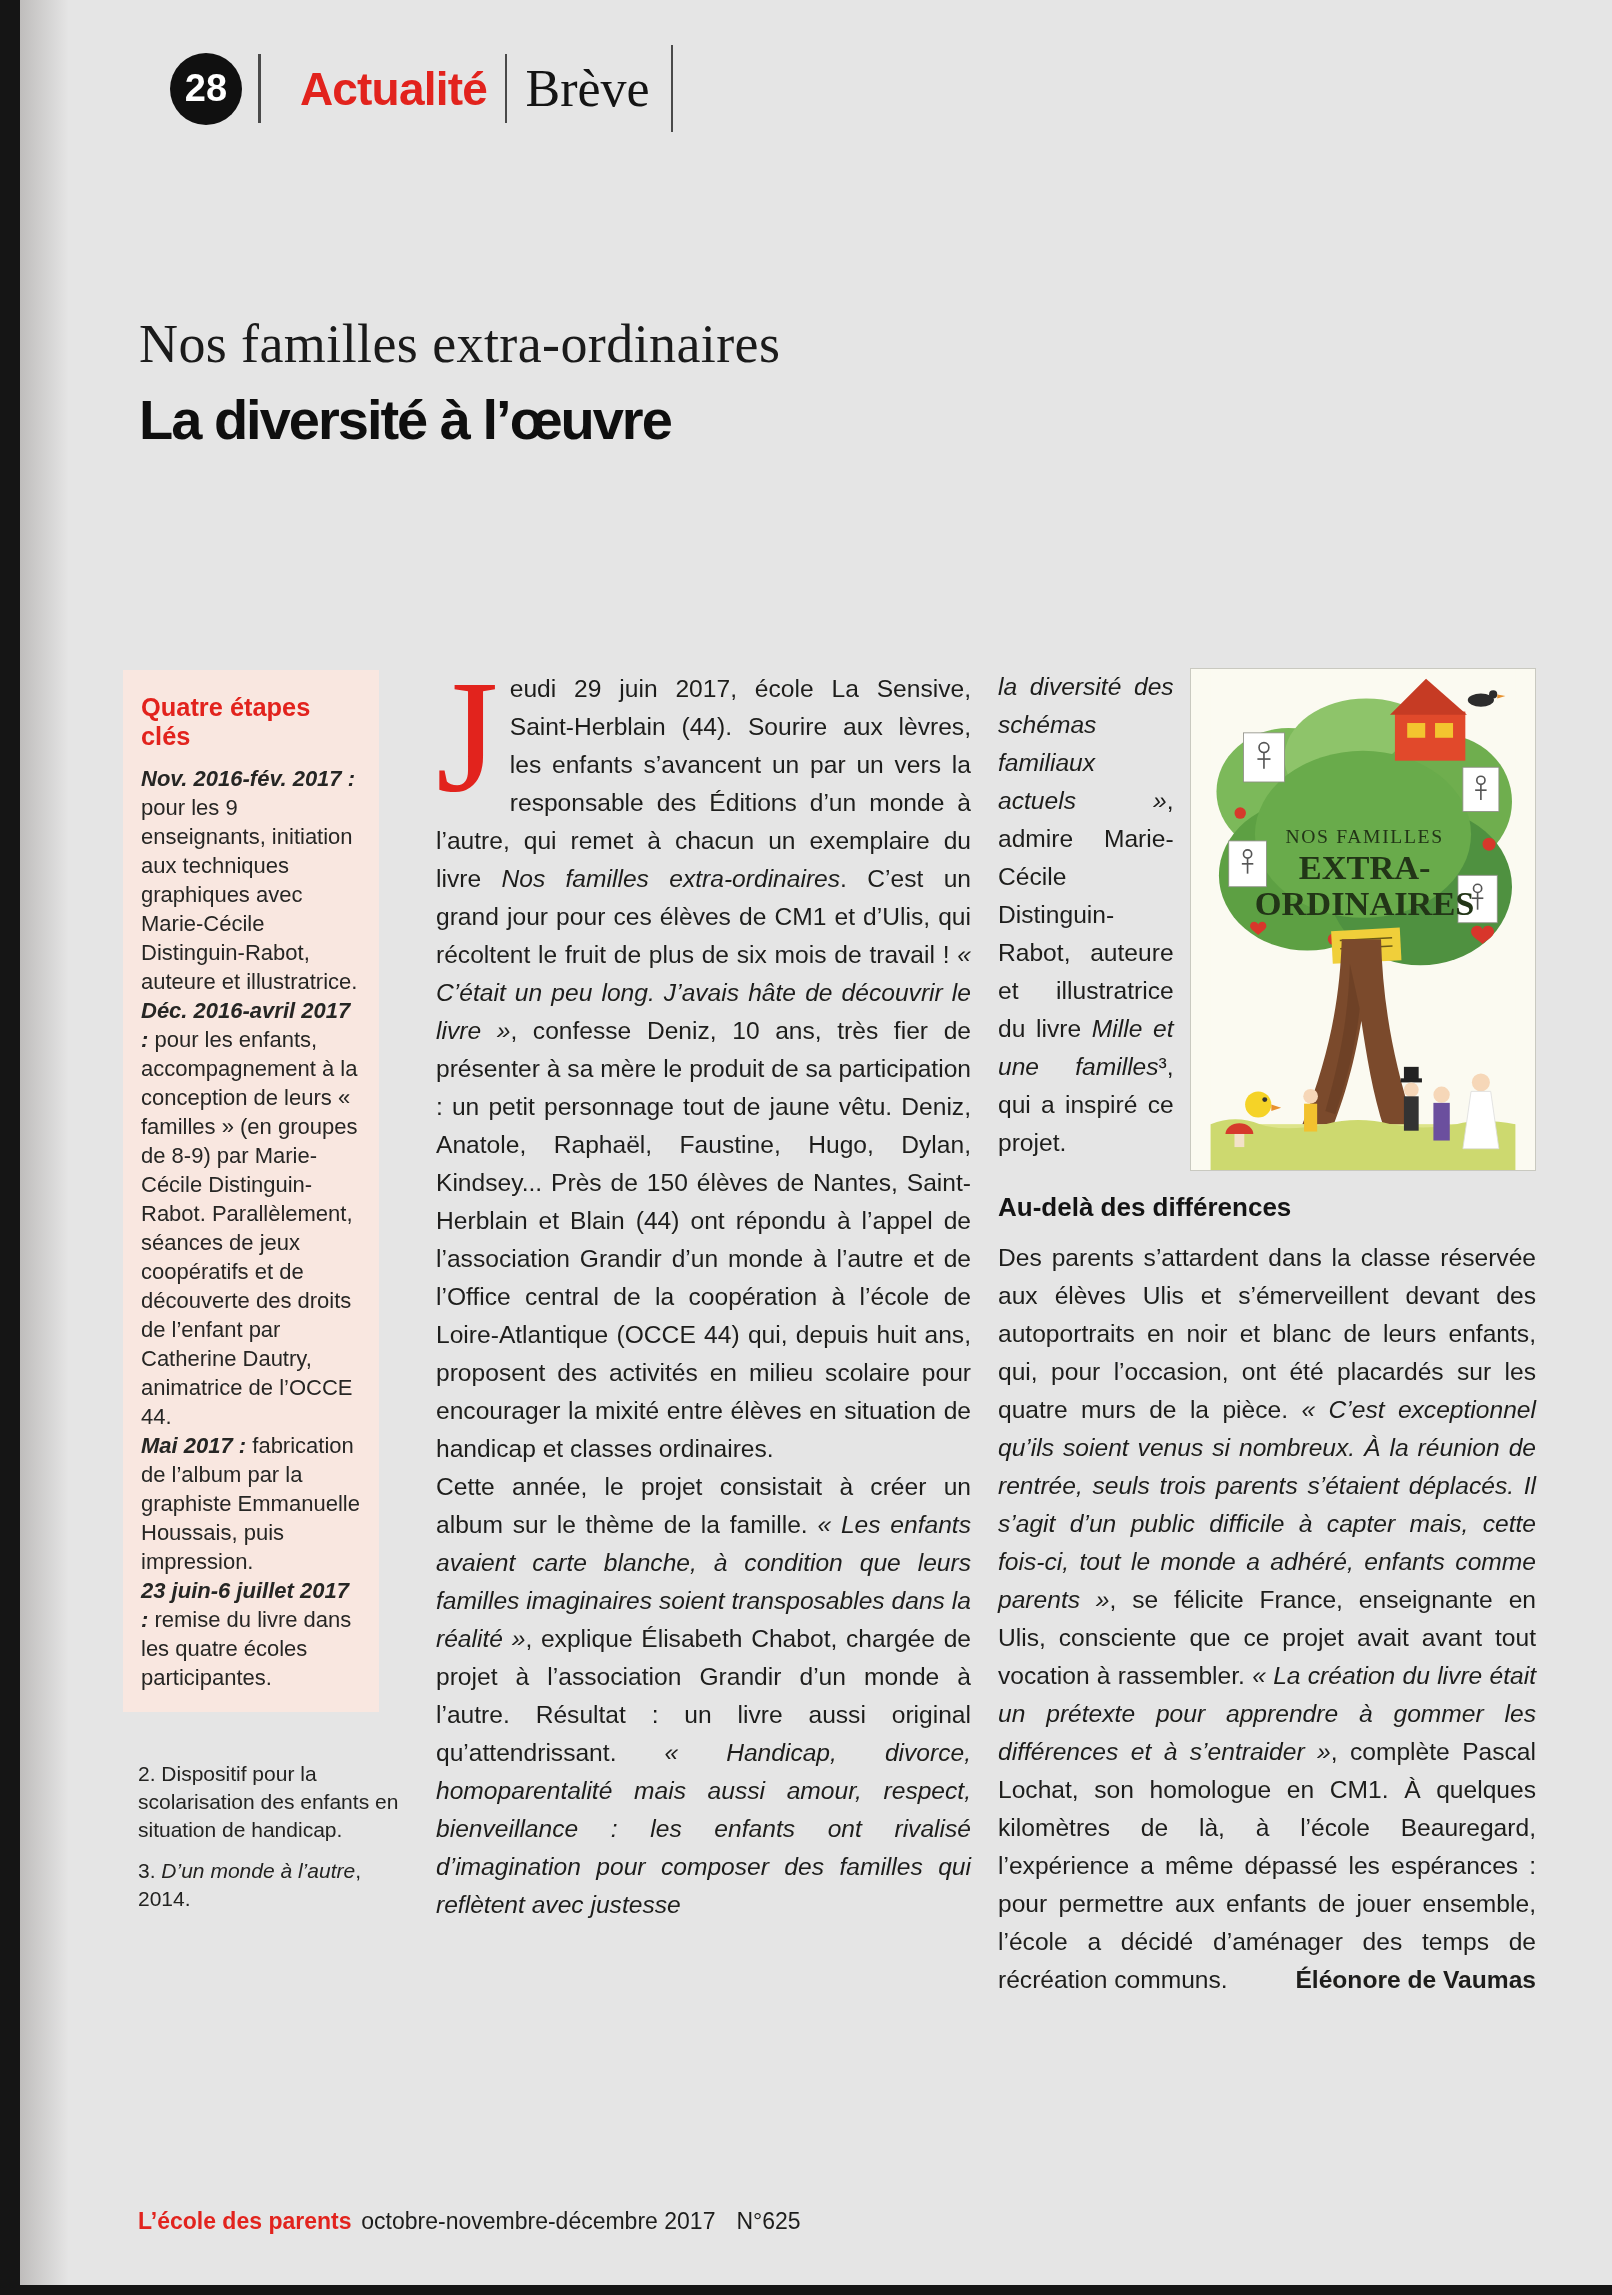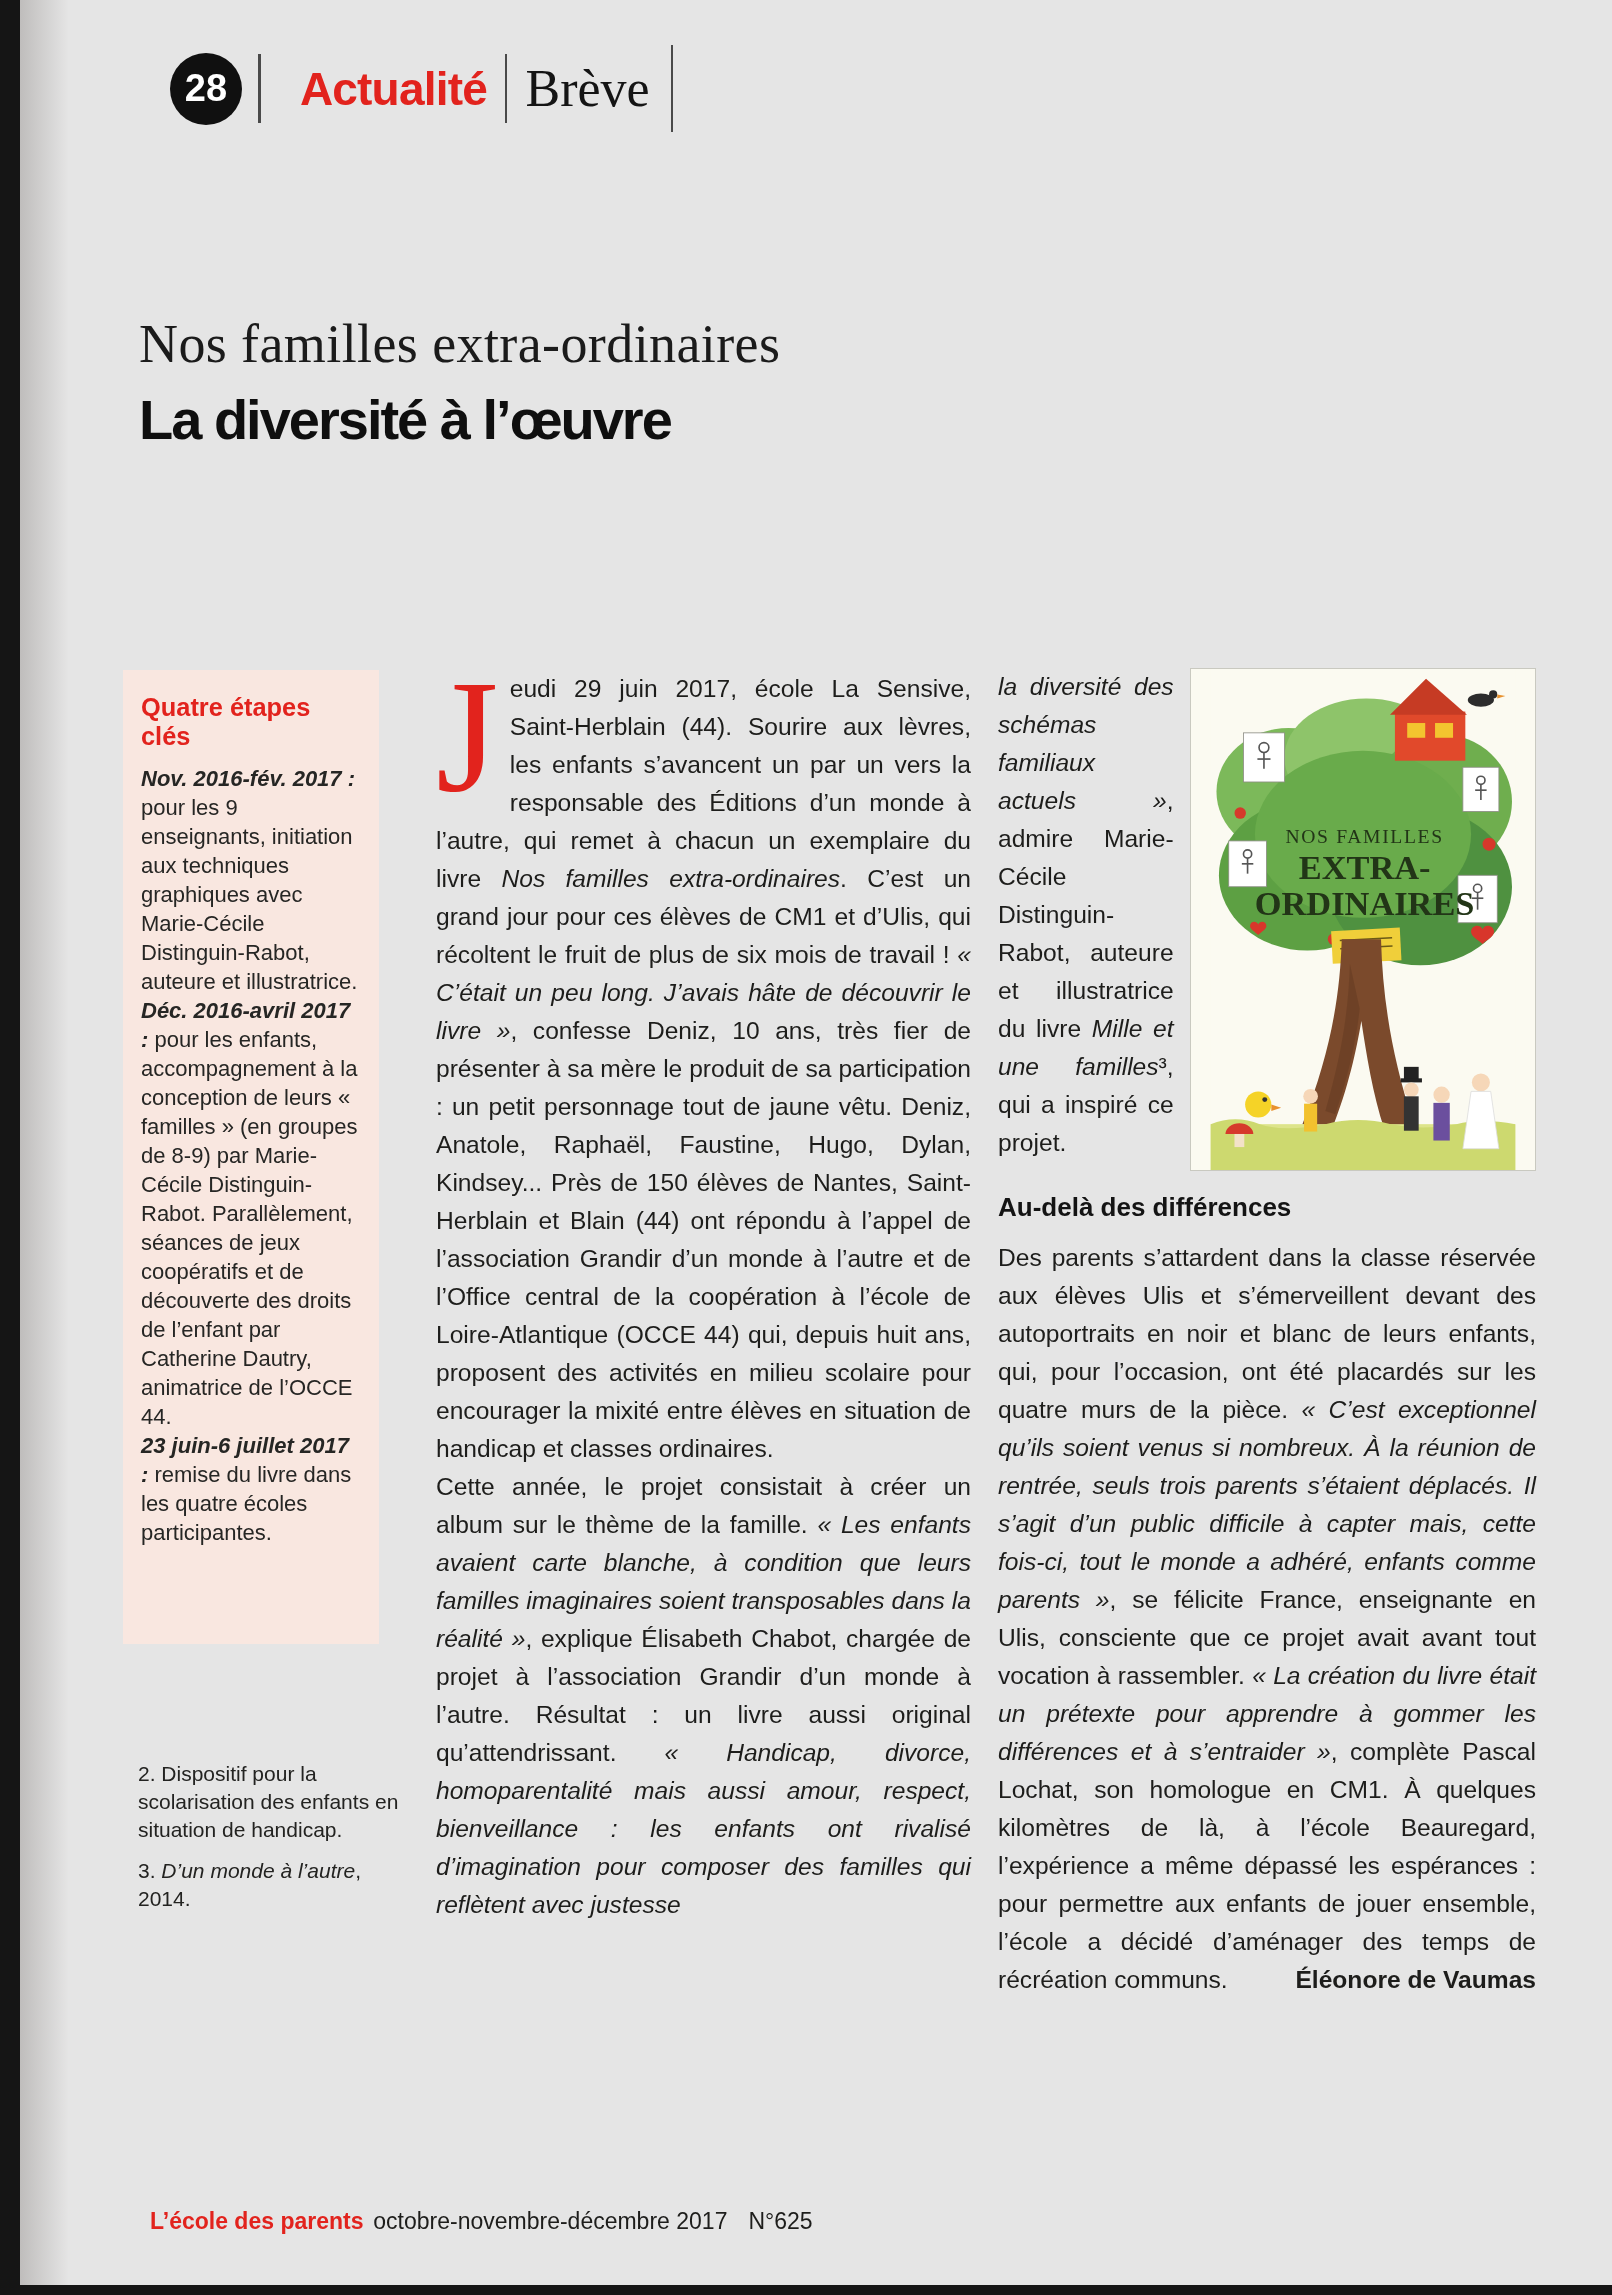--- a/index.html
+++ b/index.html
@@ -56,21 +56,21 @@
   
   figure.cover { float:right; width:346px; height:503px; margin:0 0 16.4px 16.4px;
     border:0.8px solid #c9c9c0; background:#fbfaf1; padding:0; }
   figure.cover svg { display:block; width:100%; height:100%; }
 
   .subhead { clear:right; font-size:26px; font-weight:700; margin:29.5px 0 16.4px; color:#141414; }
   .byline { float:right; font-weight:700; }
 
   
   .footer { position:absolute; left:138px; top:2208px; font-size:23px; }
-  .footer .brand { color:#e2231d; font-weight:700;margin-left:12px; }
+  .footer .brand { color:#e2231d; font-weight:700; }
   .footer .rest { color:#1d1d1b; margin-left:9.8px; }
   .footer .issue { margin-left:21px; }
 </style>
 </head>
 <body>
 
 <div class="page">
 
   <div class="scan-edge-left"></div>
   <div class="scan-shadow"></div>
@@ -87,20 +87,21 @@
 
   <div class="title-block">
     <h2 class="kicker">Nos familles extra-ordinaires</h2>
     <h1 class="main-title">La diversité à l’œuvre</h1>
   </div>
 
   <aside class="sidebar">
     <h3 class="sidebar-title">Quatre étapes clés</h3>
     <div class="sb-entry"><span class="sb-date">Nov. 2016-fév. 2017 : </span><span>pour les 9 enseignants, initiation aux techniques graphiques avec Marie-Cécile Distinguin-Rabot, auteure et illustratrice.</span></div>
     <div class="sb-entry"><span class="sb-date">Déc. 2016-avril 2017 : </span><span>pour les enfants, accompagnement à la conception de leurs « familles » (en groupes de 8-9) par Marie-Cécile Distinguin-Rabot. Parallèlement, séances de jeux coopératifs et de découverte des droits de l’enfant par Catherine Dautry, animatrice de l’OCCE 44.</span></div>
+    <div class="sb-entry"><span class="sb-date">Mai 2017 : </span><span>fabrication de l’album par la graphiste Emmanuelle Houssais, puis impression.</span></div>
     <div class="sb-entry"><span class="sb-date">23 juin-6 juillet 2017 : </span><span>remise du livre dans les quatre écoles participantes.</span></div>
   </aside>
 
   <div class="footnotes">
     <div class="footnote"><span>2. Dispositif pour la scolarisation des enfants en situation de handicap.</span></div>
     <div class="footnote"><span>3. </span><span style="font-style: italic;">D’un monde à l’autre</span><span>, 2014.</span></div>
   </div>
 
   <main class="col-main">
     <p class="body-text"><span class="dropcap">J</span><span><span>eudi 29 juin 2017, école La Sensive, Saint-Herblain (44). Sourire aux lèvres, les enfants s’avancent un par un vers la responsable des Éditions d’un monde à l’autre, qui remet à chacun un exemplaire du livre </span><span style="font-style: italic;">Nos familles extra-ordinaires</span><span>. C’est un grand jour pour ces élèves de CM1 et d’Ulis, qui récoltent le fruit de plus de six mois de travail ! </span><span style="font-style: italic;">« C’était un peu long. J’avais hâte de découvrir le livre »</span><span>, confesse Deniz, 10 ans, très fier de présenter à sa mère le produit de sa participation : un petit personnage tout de jaune vêtu. Deniz, Anatole, Raphaël, Faustine, Hugo, Dylan, Kindsey... Près de 150 élèves de Nantes, Saint-Herblain et Blain (44) ont répondu à l’appel de l’association Grandir d’un monde à l’autre et de l’Office central de la coopération à l’école de Loire-Atlantique (OCCE 44) qui, depuis huit ans, proposent des activités en milieu scolaire pour encourager la mixité entre élèves en situation de handicap et classes ordinaires.</span></span></p>

